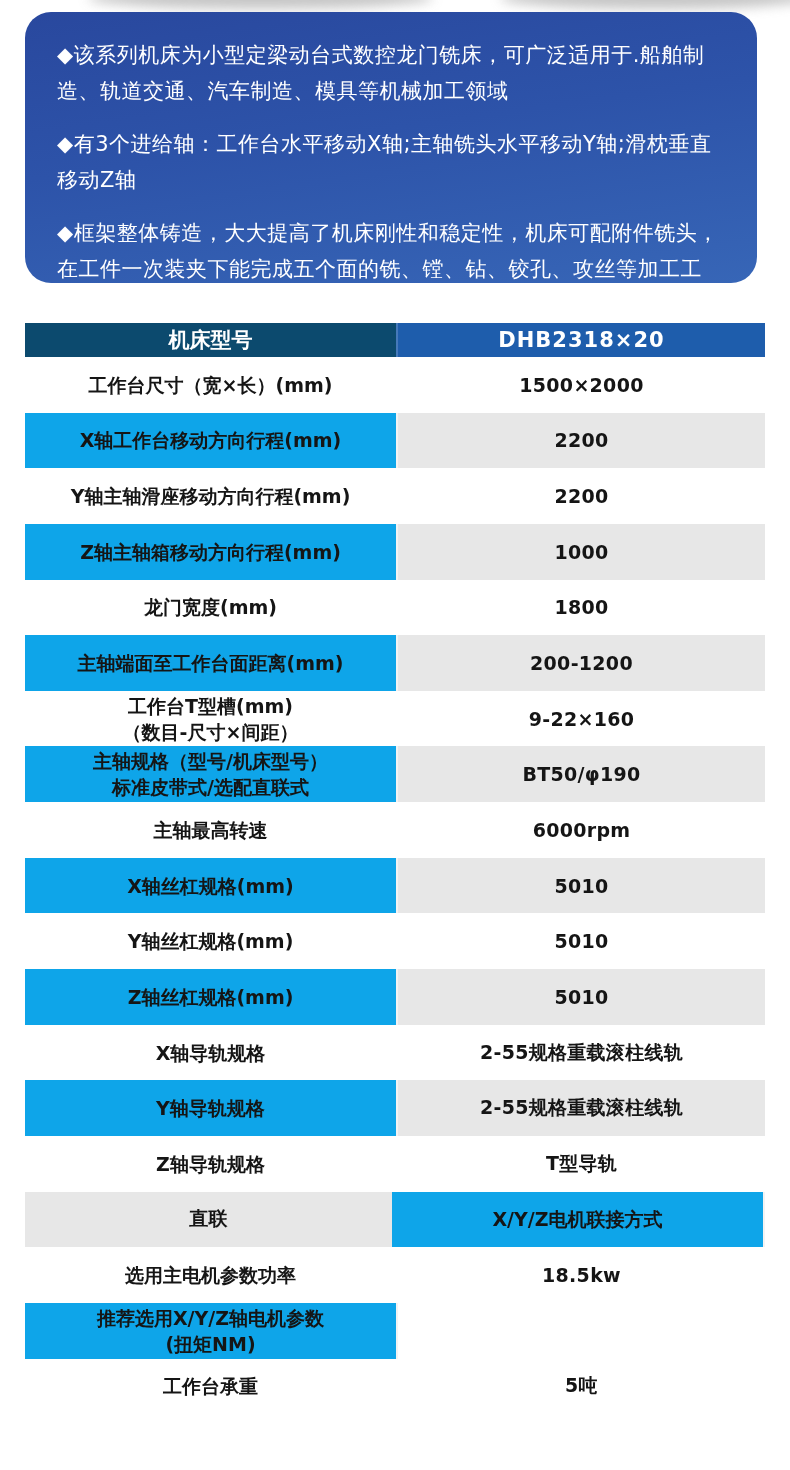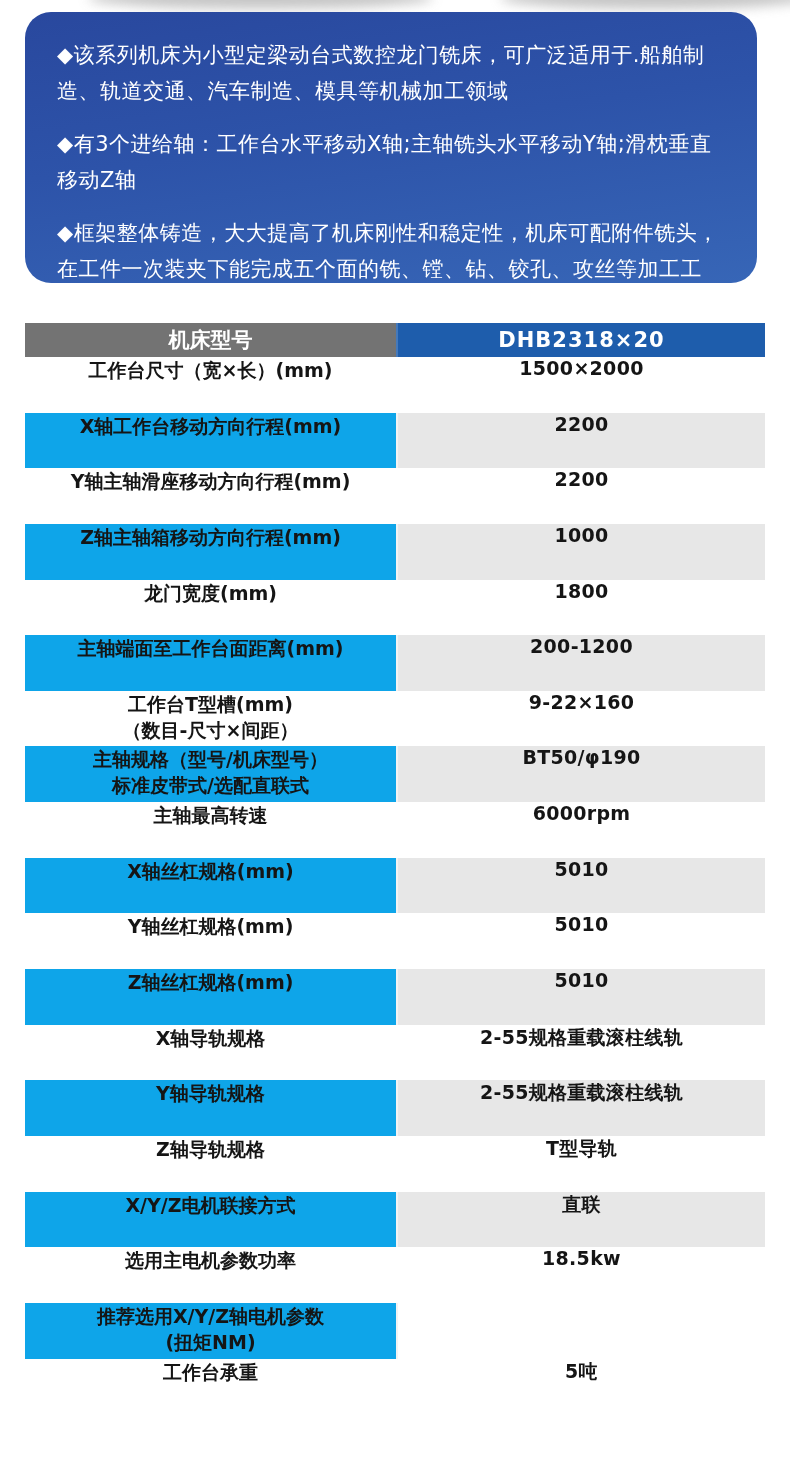--- a/index.html
+++ b/index.html
@@ -29,26 +29,26 @@
     letter-spacing:.5px;font-weight:500;
   }
 
   
   .spec-table{position:absolute;left:25px;top:323px;width:740px;z-index:1;}
   .header-row{display:flex;height:34px;}
   .hcell{
     display:flex;align-items:center;justify-content:center;
     color:#ffffff;font-weight:bold;font-size:21px;
   }
-  .hcell.left{width:371px;background:#737373;border-right:2px solid #4579ba;}
+  .hcell.left{width:371px;background:#0c4a6e;border-right:2px solid #4579ba;}
   .hcell.right{flex:1;background:#1e5dac;letter-spacing:1px;}
 
   .spec-row{display:flex;height:55.65px;}
   .cell{
-    display:flex;flex-direction:column;align-items:center;justify-content:flex-start;
+    display:flex;flex-direction:column;align-items:center;justify-content:center;
     color:#151515;text-align:center;
   }
   .cell.label{
     width:371px;font-weight:bold;font-size:19px;line-height:26px;
     border-right:2px solid transparent;
   }
   .cell.value{flex:1;font-size:19px;font-weight:600;letter-spacing:.3px;}
   .spec-row.alt .cell.label{background:#0ea5e9;border-right-color:#f3f3f3;}
   .spec-row.alt .cell.value{background:#e7e7e7;}
 </style>
@@ -199,26 +199,26 @@
       <div class="spec-row">
     <div class="cell label">
       <span>Z轴导轨规格</span>
 
     </div>
     <div class="cell value">
       <span>T型导轨</span>
     </div>
   </div>
       <div class="spec-row alt">
+    <div class="cell value">
+      <span>直联</span>
+    </div>
     <div class="cell label">
       <span>X/Y/Z电机联接方式</span>
 
-    </div>
-    <div class="cell value">
-      <span>直联</span>
     </div>
   </div>
       <div class="spec-row">
     <div class="cell label">
       <span>选用主电机参数功率</span>
 
     </div>
     <div class="cell value">
       <span>18.5kw</span>
     </div>

